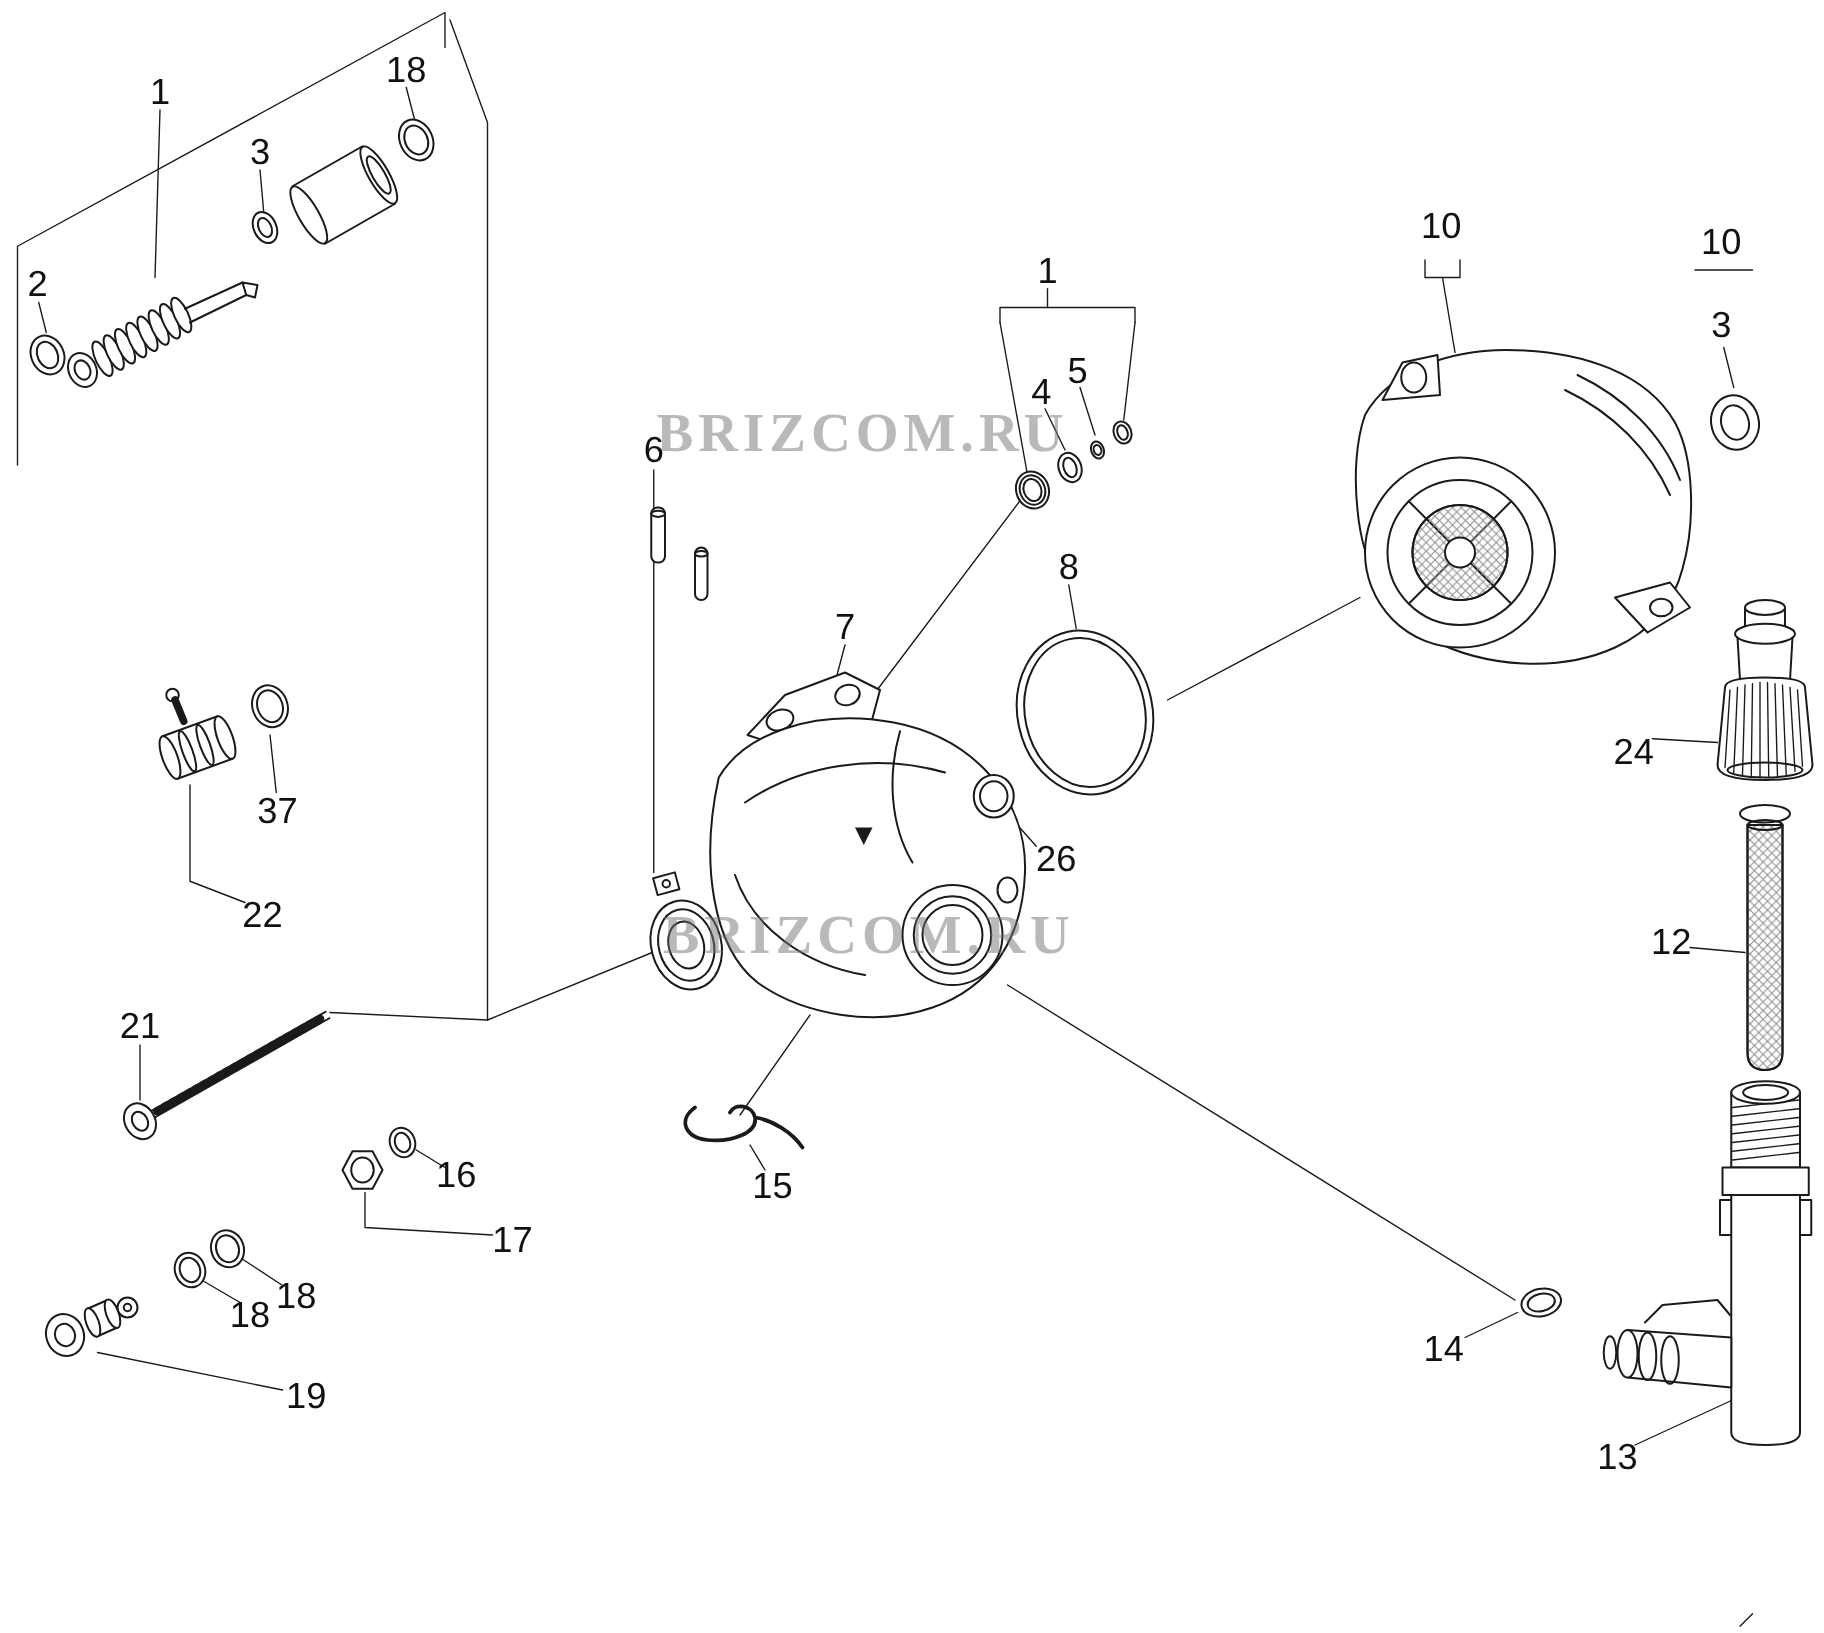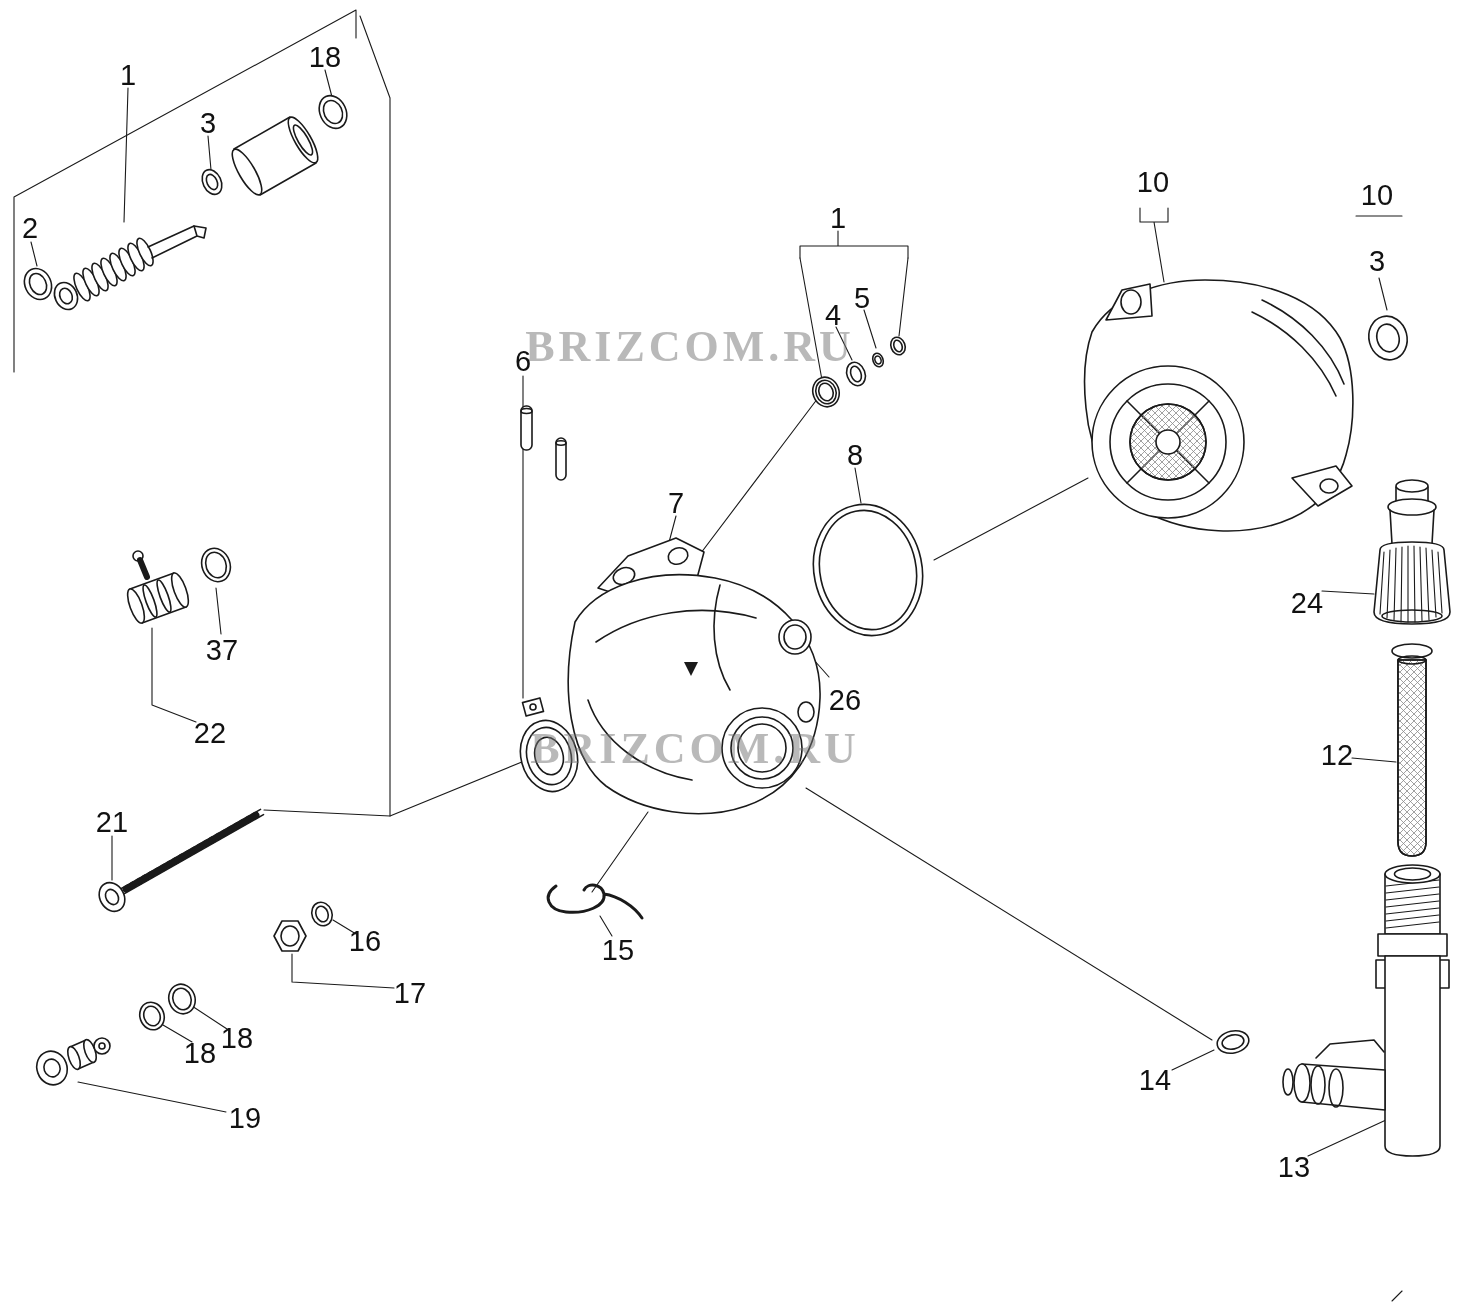--- a/index.html
+++ b/index.html
@@ -290,21 +290,21 @@
   <div class="callout" style="left:128px; top:75px;">1</div>
   <div class="callout" style="left:325px; top:57px;">18</div>
   <div class="callout" style="left:208px; top:123px;">3</div>
   <div class="callout" style="left:30px; top:228px;">2</div>
   <div class="callout" style="left:523px; top:361px;">6</div>
   <div class="callout" style="left:676px; top:503px;">7</div>
   <div class="callout" style="left:838px; top:218px;">1</div>
   <div class="callout" style="left:833px; top:315px;">4</div>
   <div class="callout" style="left:862px; top:298px;">5</div>
   <div class="callout" style="left:855px; top:455px;">8</div>
-  <div class="callout" style="left:845px; top:688px;margin-top:12px;">26</div>
+  <div class="callout" style="left:845px; top:688px;">26</div>
   <div class="callout" style="left:1153px; top:182px;">10</div>
   <div class="callout" style="left:1377px; top:195px;">10</div>
   <div class="callout" style="left:1377px; top:261px;">3</div>
   <div class="callout" style="left:1307px; top:585px;margin-top:18px;">24</div>
   <div class="callout" style="left:1337px; top:755px;">12</div>
   <div class="callout" style="left:222px; top:650px;">37</div>
   <div class="callout" style="left:210px; top:733px;">22</div>
   <div class="callout" style="left:112px; top:822px;">21</div>
   <div class="callout" style="left:365px; top:941px;">16</div>
   <div class="callout" style="left:410px; top:993px;">17</div>

